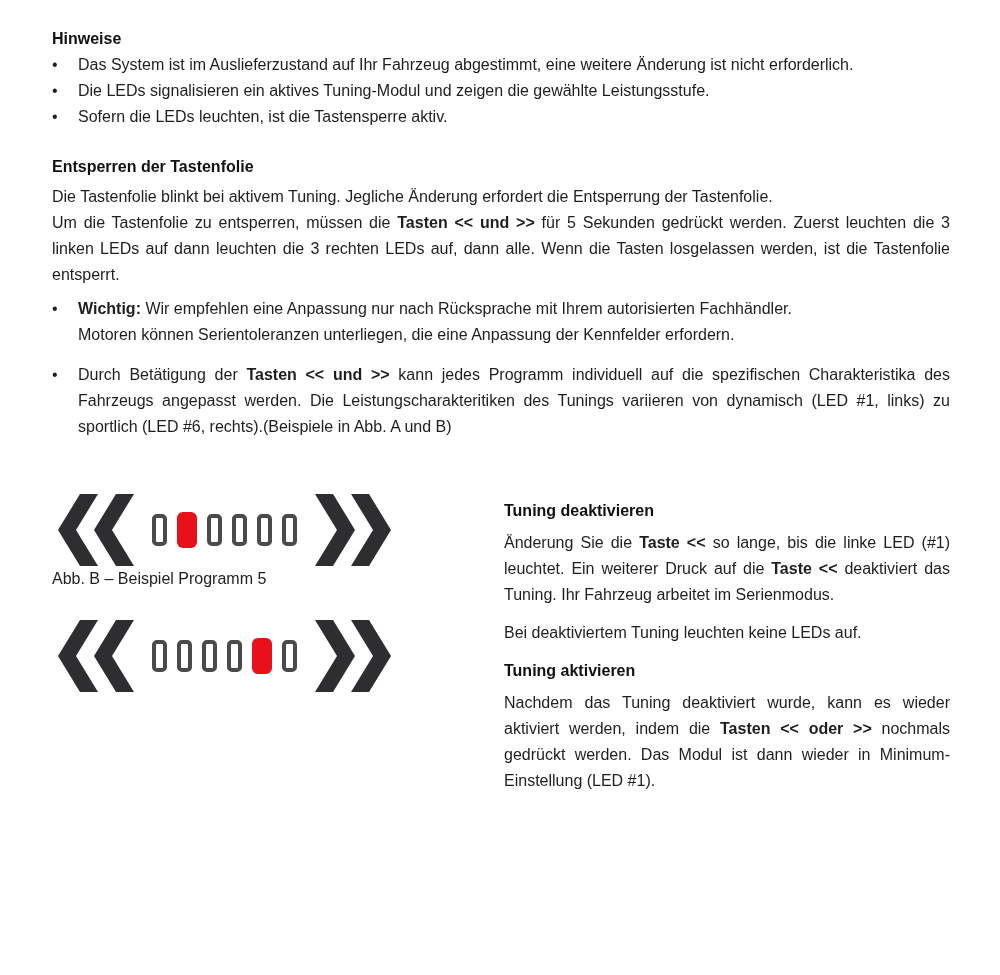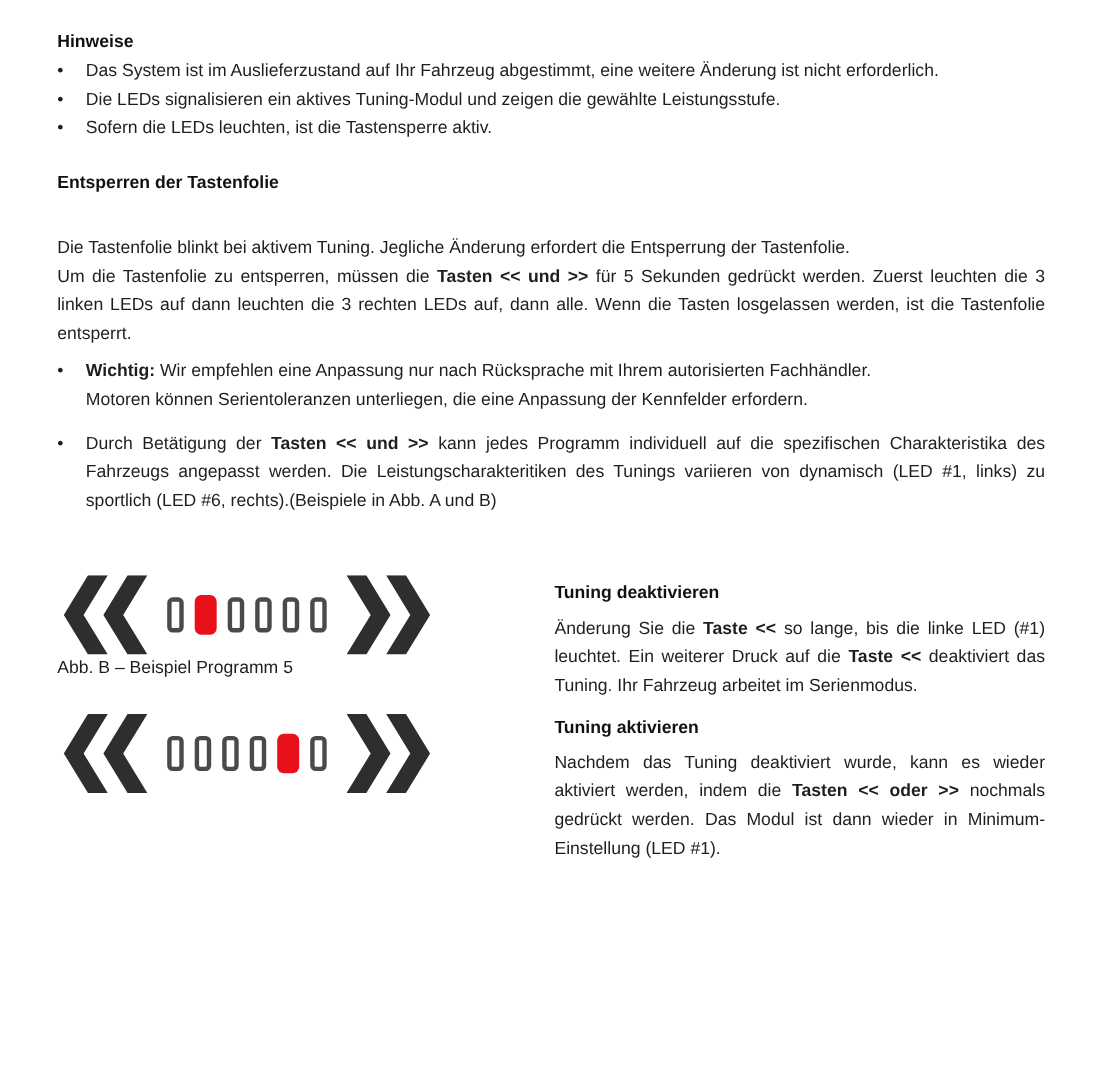--- a/index.html
+++ b/index.html
@@ -12,21 +12,21 @@
   .page{box-sizing:border-box;width:1000px;height:975px;padding:26px 50px 0 52px;}
   .h{font-weight:bold;color:#111;}
   p{margin:0;}
   .just{text-align:justify;}
   
   .blist{margin:0;padding:0;list-style:none;}
   .bitem{display:flex;margin:0;}
   .bmark{flex:0 0 26px;}
   .btext{flex:1;}
   
-  .mt24{margin-top:24px;} .mt20{margin-top:33px;} .mt30{margin-top:30px;}
+  .mt24{margin-top:24px;} .mt20{margin-top:4px;} .mt30{margin-top:30px;}
   .mt8{margin-top:8px;} .mt14{margin-top:14px;} .mt6{margin-top:6px;}
   .mt12{margin-top:12px;} .mt32{margin-top:32px;}
   .mt10{margin-top:10px;}
   
   .figgrid{display:grid;grid-template-columns:452px 1fr;margin-top:26px;}
   .figure{display:flex;align-items:center;gap:18px;margin-left:6px;margin-top:28px;}
   .figure svg{display:block;}
   .chev{fill:var(--chevron,#2e2e30);}
   .led-strip{display:flex;align-items:center;gap:10px;}
   .led{box-sizing:border-box;width:15px;height:32px;background:#fff;
@@ -117,19 +117,20 @@
         <svg width="76" height="72" viewBox="0 0 76 72" style="transform:scaleX(-1)">
           <polygon class="chev" points="22,0 40,0 18,36 40,72 22,72 0,36"></polygon>
           <polygon class="chev" points="58,0 76,0 54,36 76,72 58,72 36,36"></polygon>
         </svg>
       </div>
     </div>
 
     <div>
       <div class="h mt32">Tuning deaktivieren</div>
       <p class="just mt6"><span>Änderung Sie die </span><b>Taste &lt;&lt;</b><span> so lange, bis die linke LED (#1) leuchtet. Ein weiterer Druck auf die </span><b>Taste &lt;&lt;</b><span> deaktiviert das Tuning. Ihr Fahrzeug arbeitet im Serienmodus.</span></p>
+      <p class="mt12">Bei deaktiviertem Tuning leuchten keine LEDs auf.</p>
 
       <div class="h mt12">Tuning aktivieren</div>
       <p class="just mt6"><span>Nachdem das Tuning deaktiviert wurde, kann es wieder aktiviert werden, indem die </span><b>Tasten &lt;&lt; oder &gt;&gt;</b><span> nochmals gedrückt werden. Das Modul ist dann wieder in Minimum-Einstellung (LED #1).</span></p>
     </div>
 
   </div>
 </div>
 
 </body></html>

